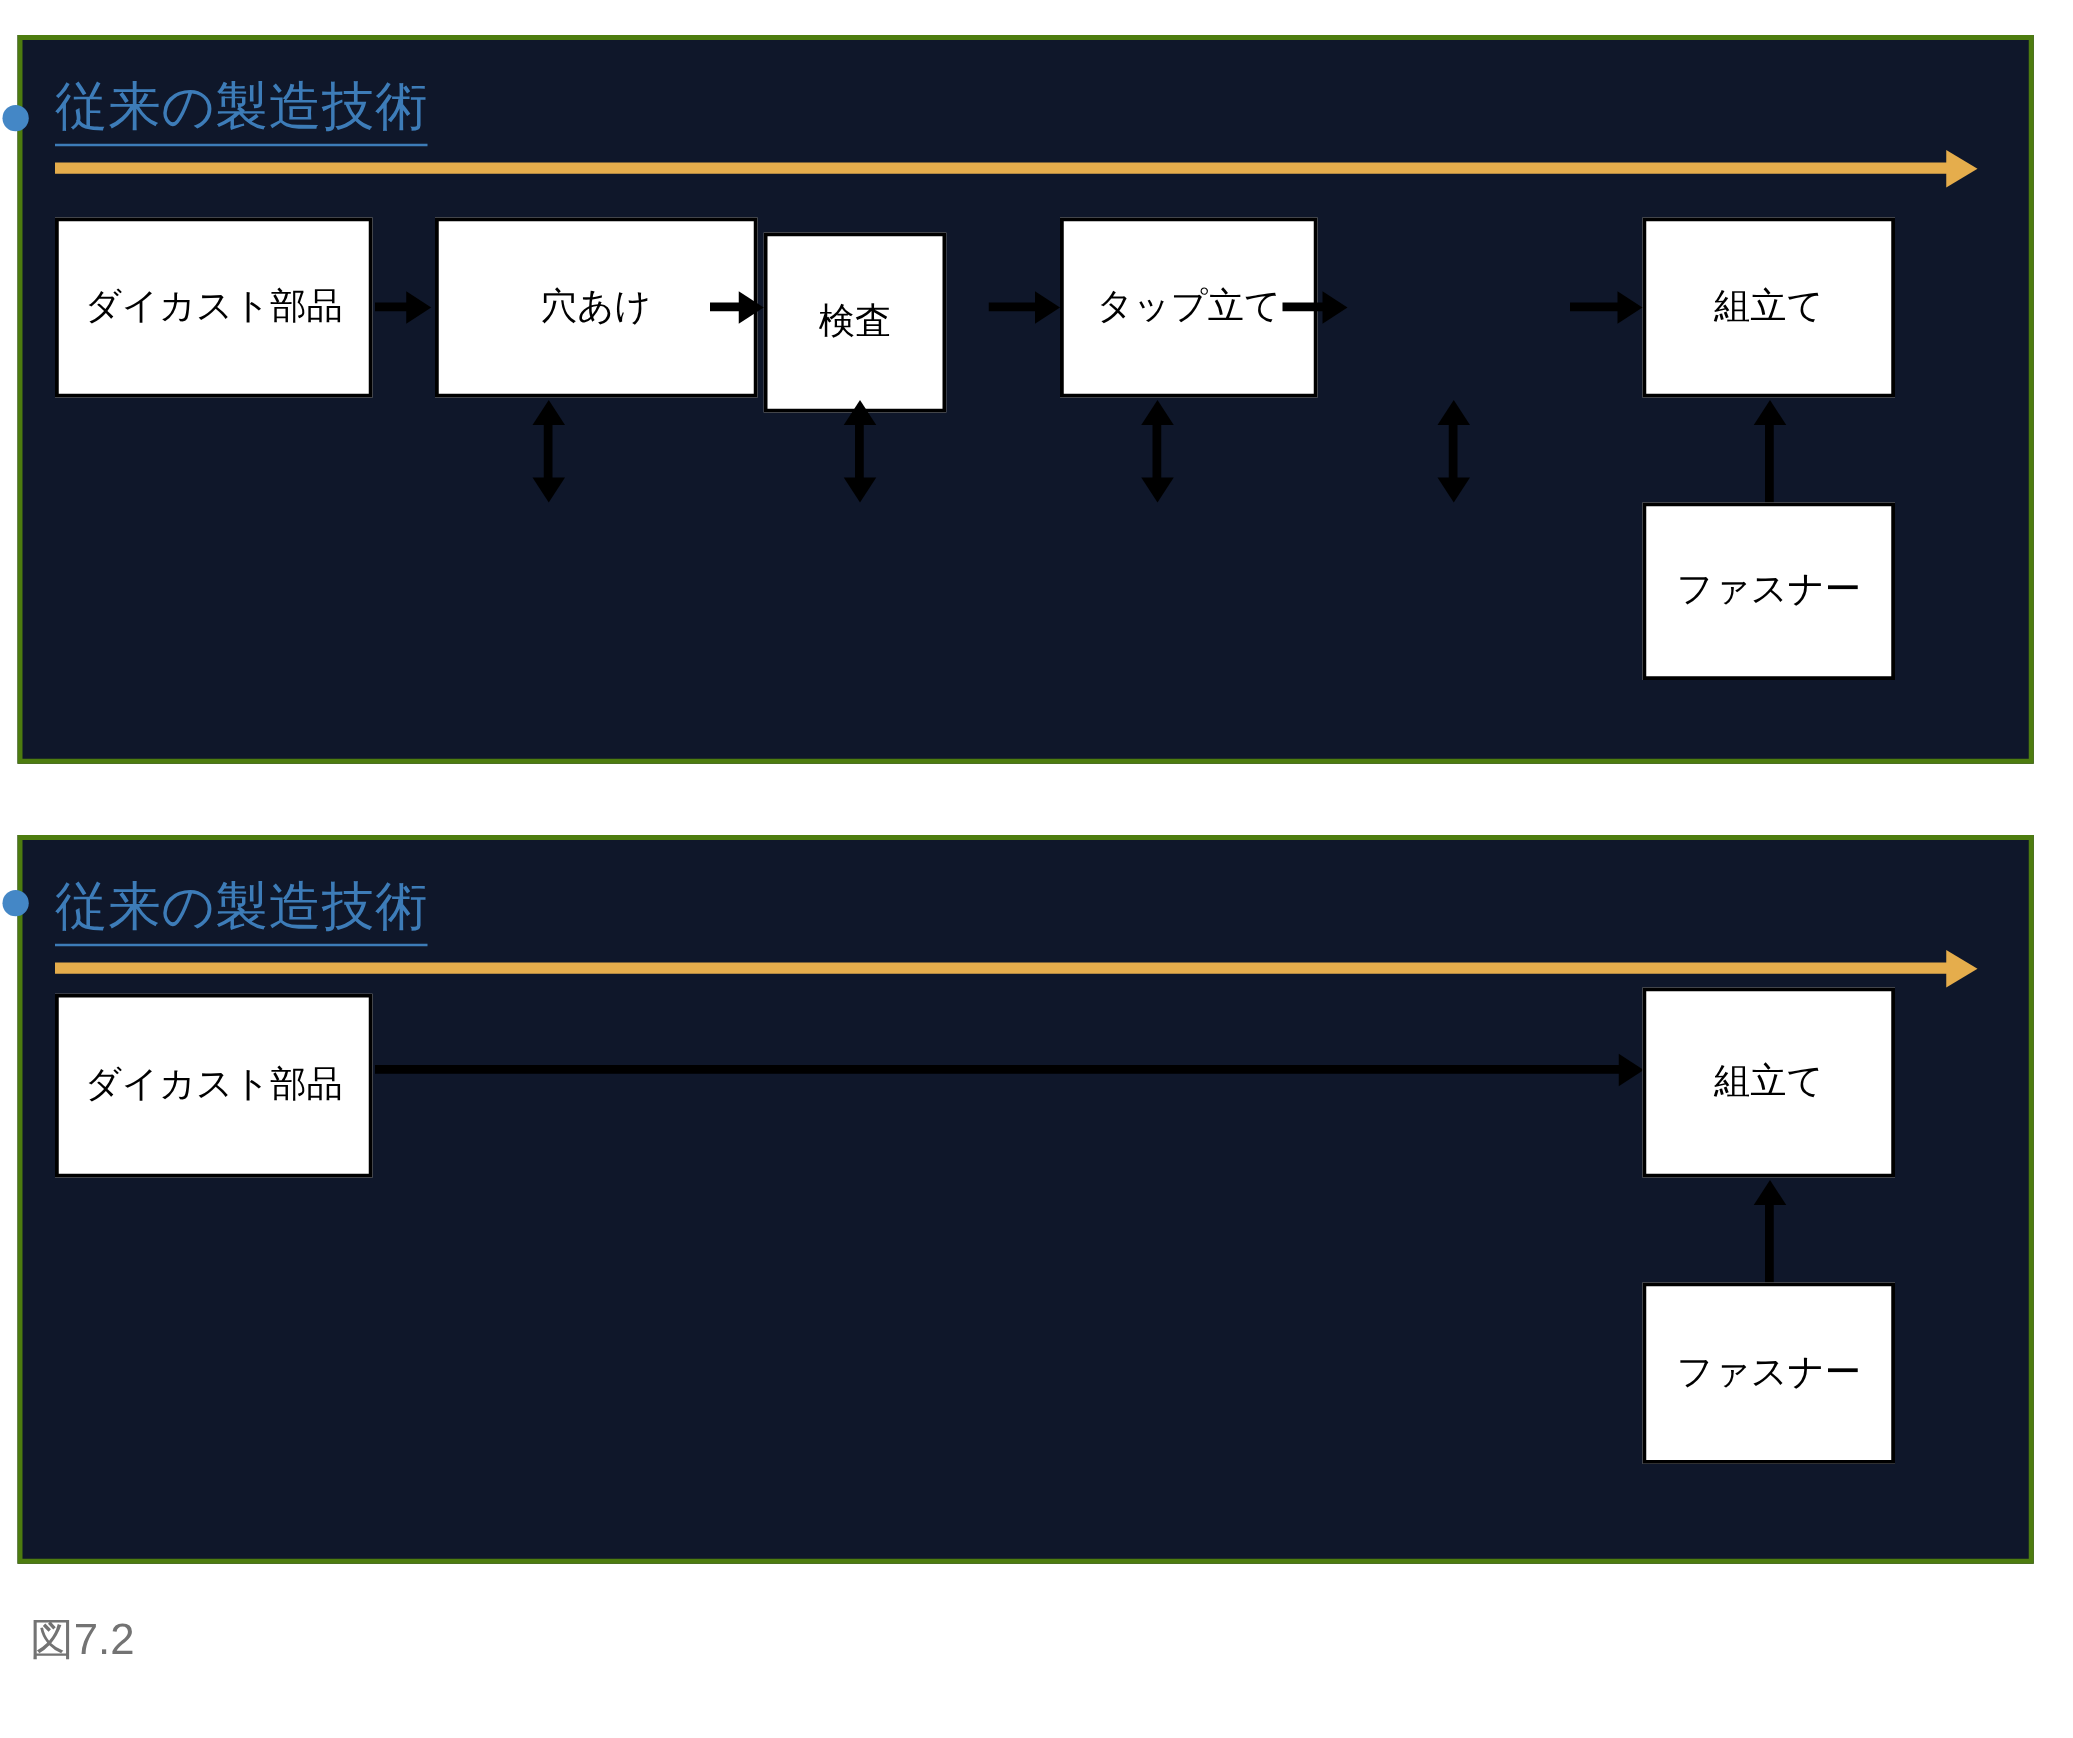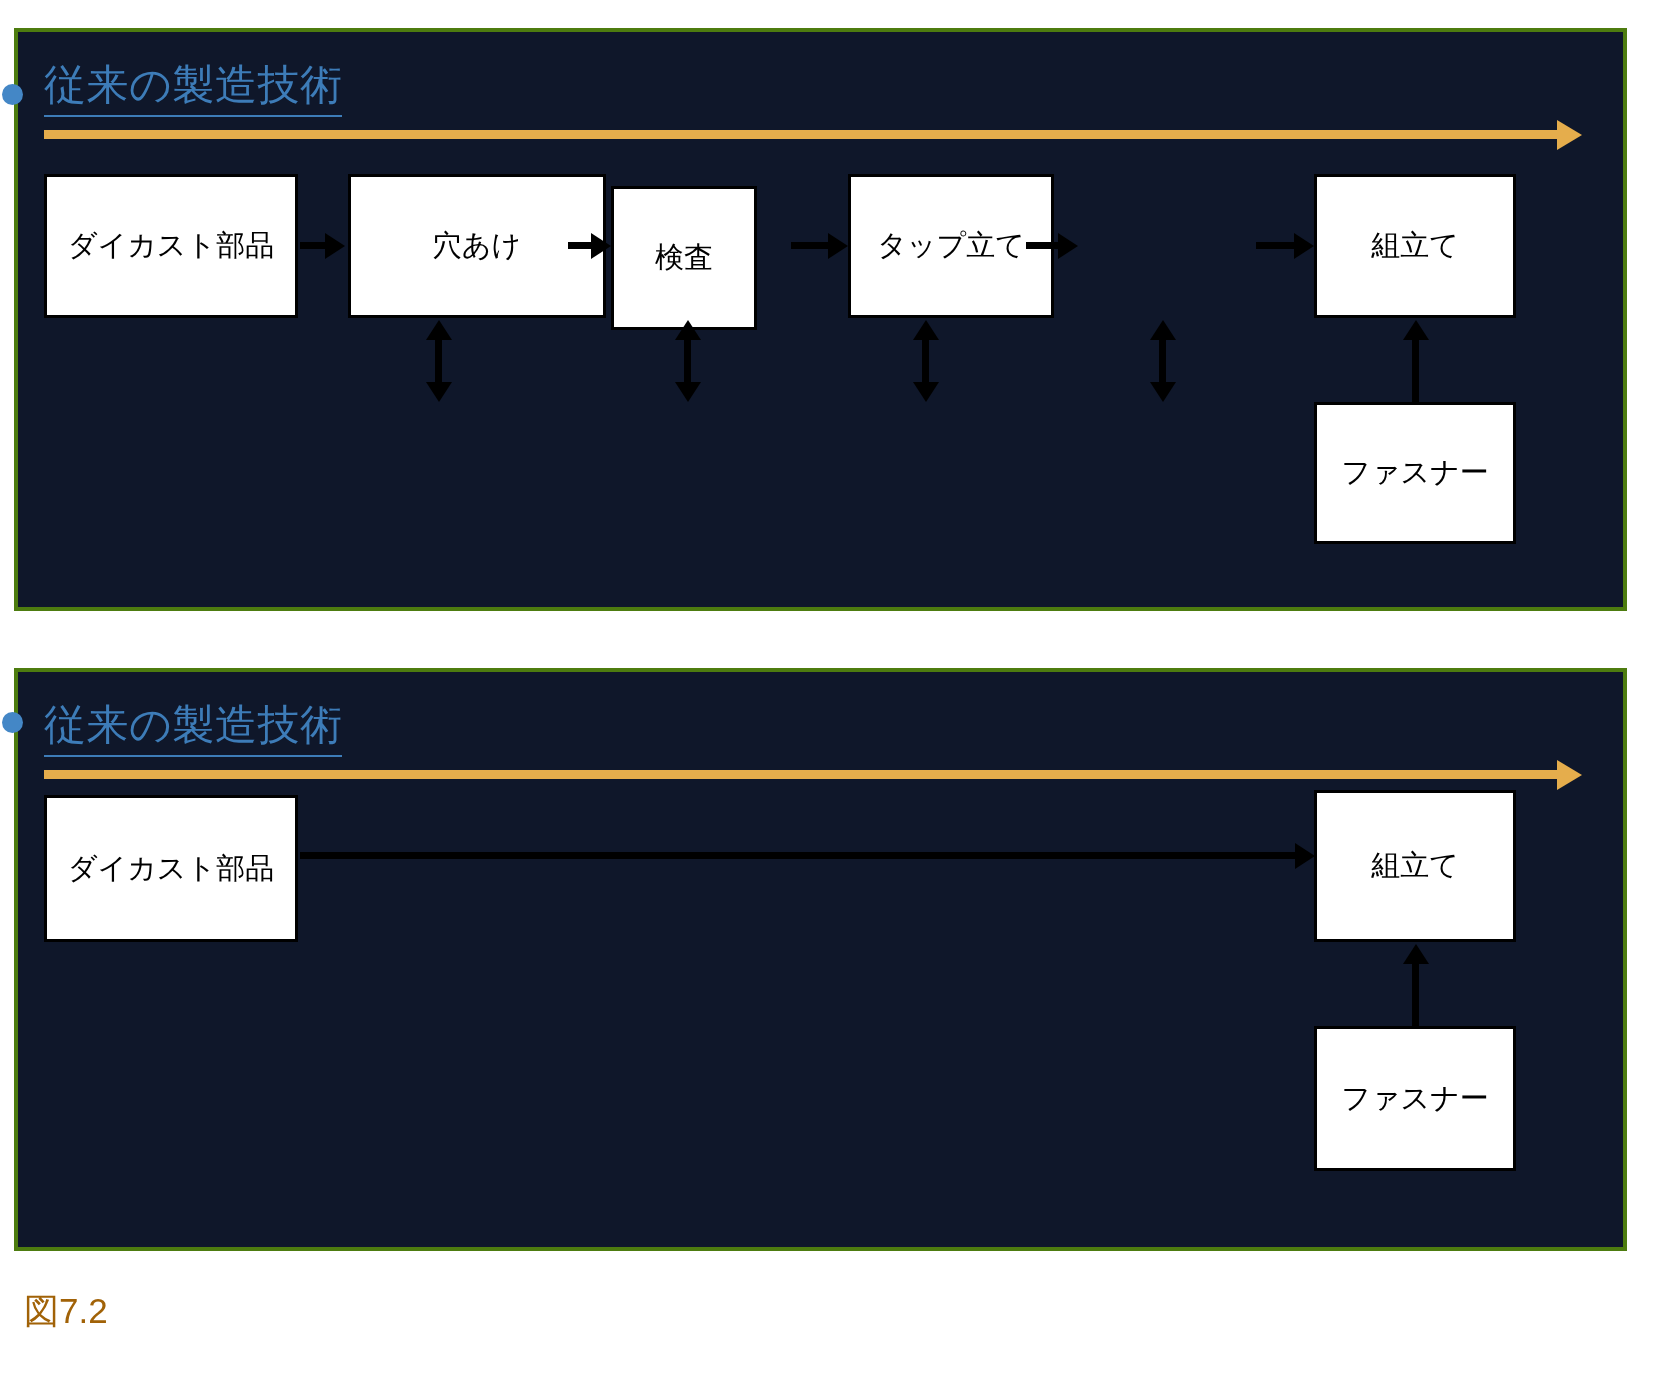--- a/index.html
+++ b/index.html
@@ -145,21 +145,21 @@
     border-right: 13px solid transparent;
     border-bottom: 20px solid #000000;
   }
 
   
   #figure-caption {
     position: absolute;
     left: 24px;
     top: 1288px;
     font-size: 35px;
-    color: #a16207;
+    color: #737373;
   }
 </style>
 </head>
 <body>
 
 <div class="panel" id="panel-1">
   <span class="frame-dot"></span>
 
   <div class="panel-title">
     <span class="tx">従来の製造技術</span>

